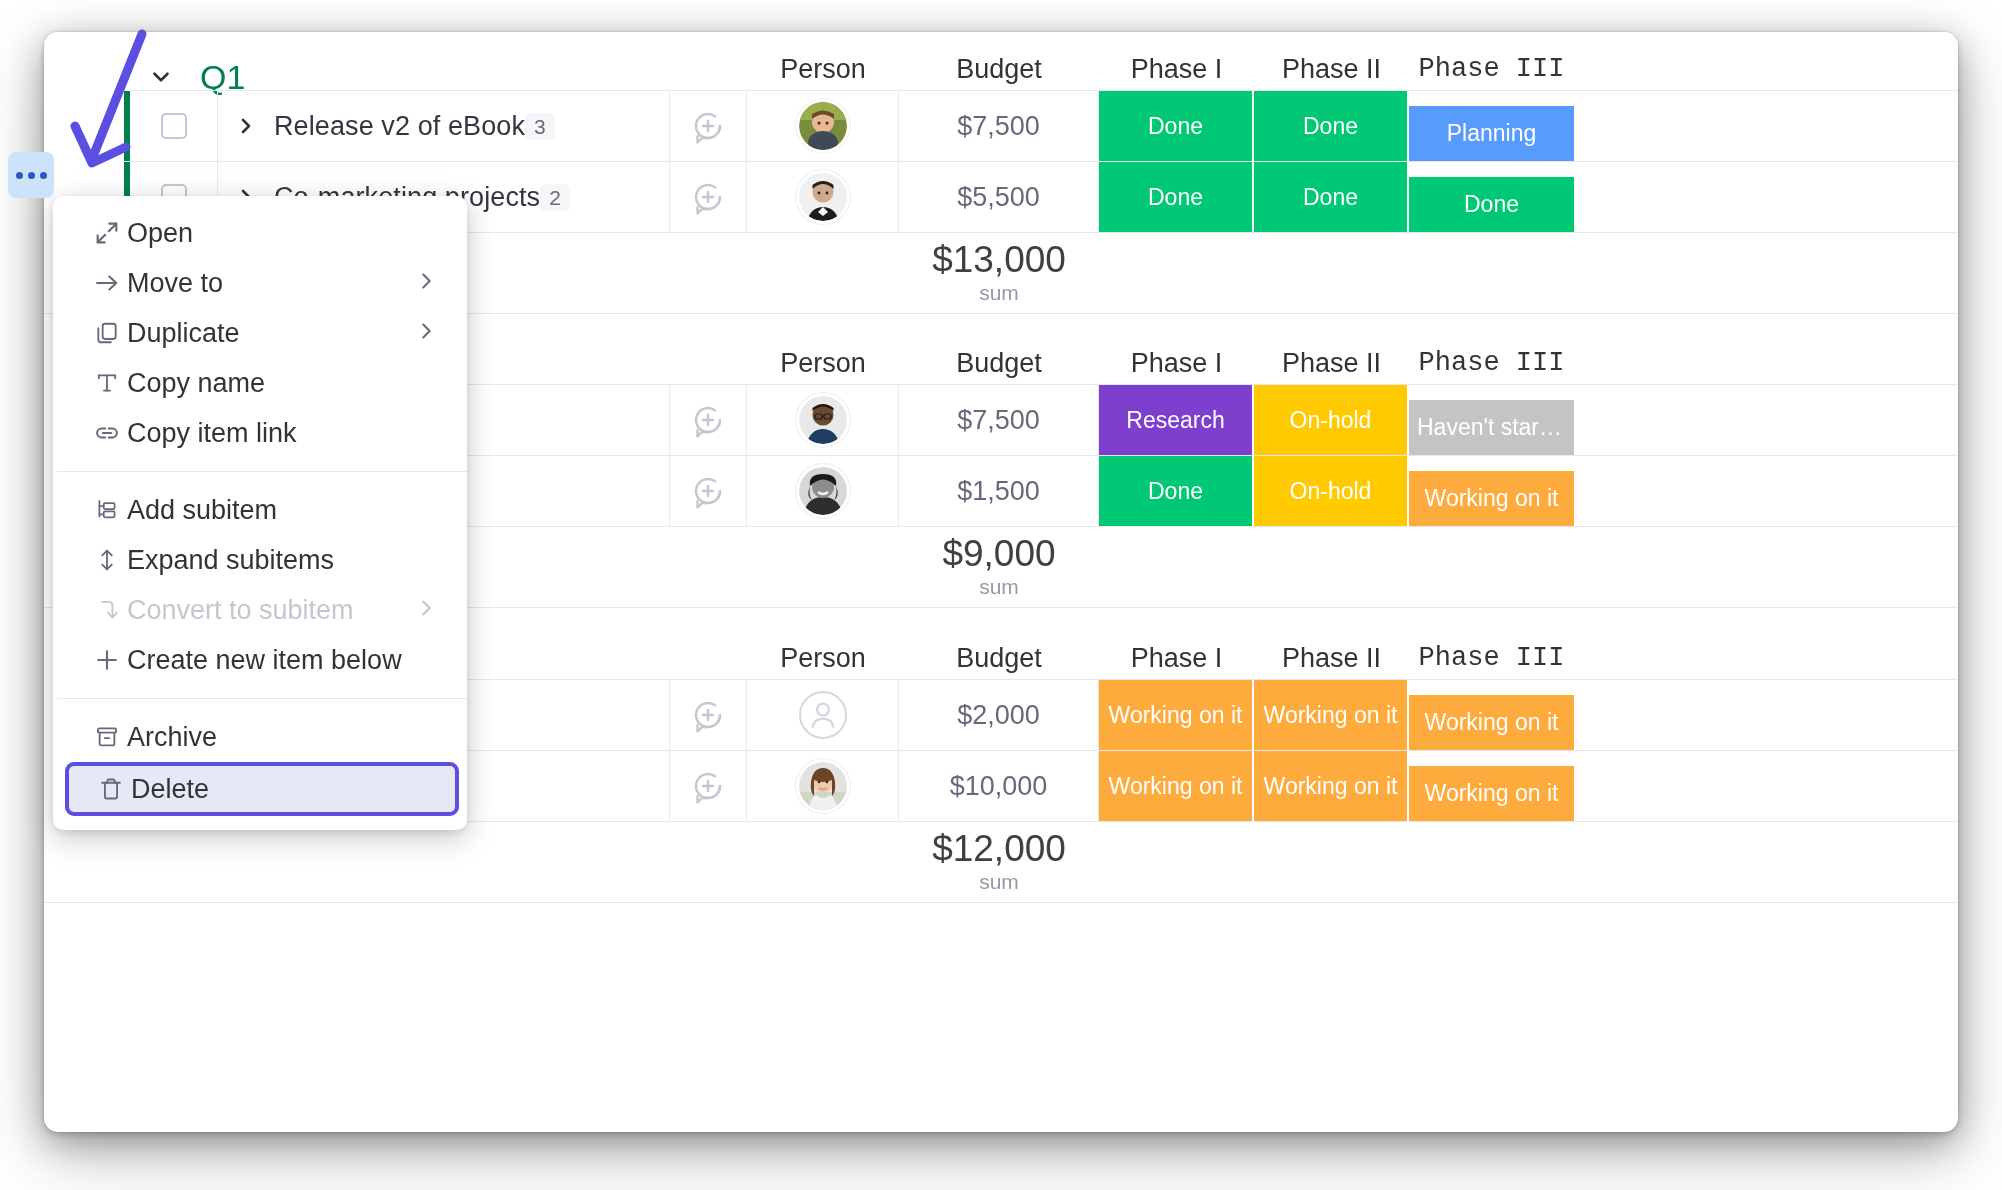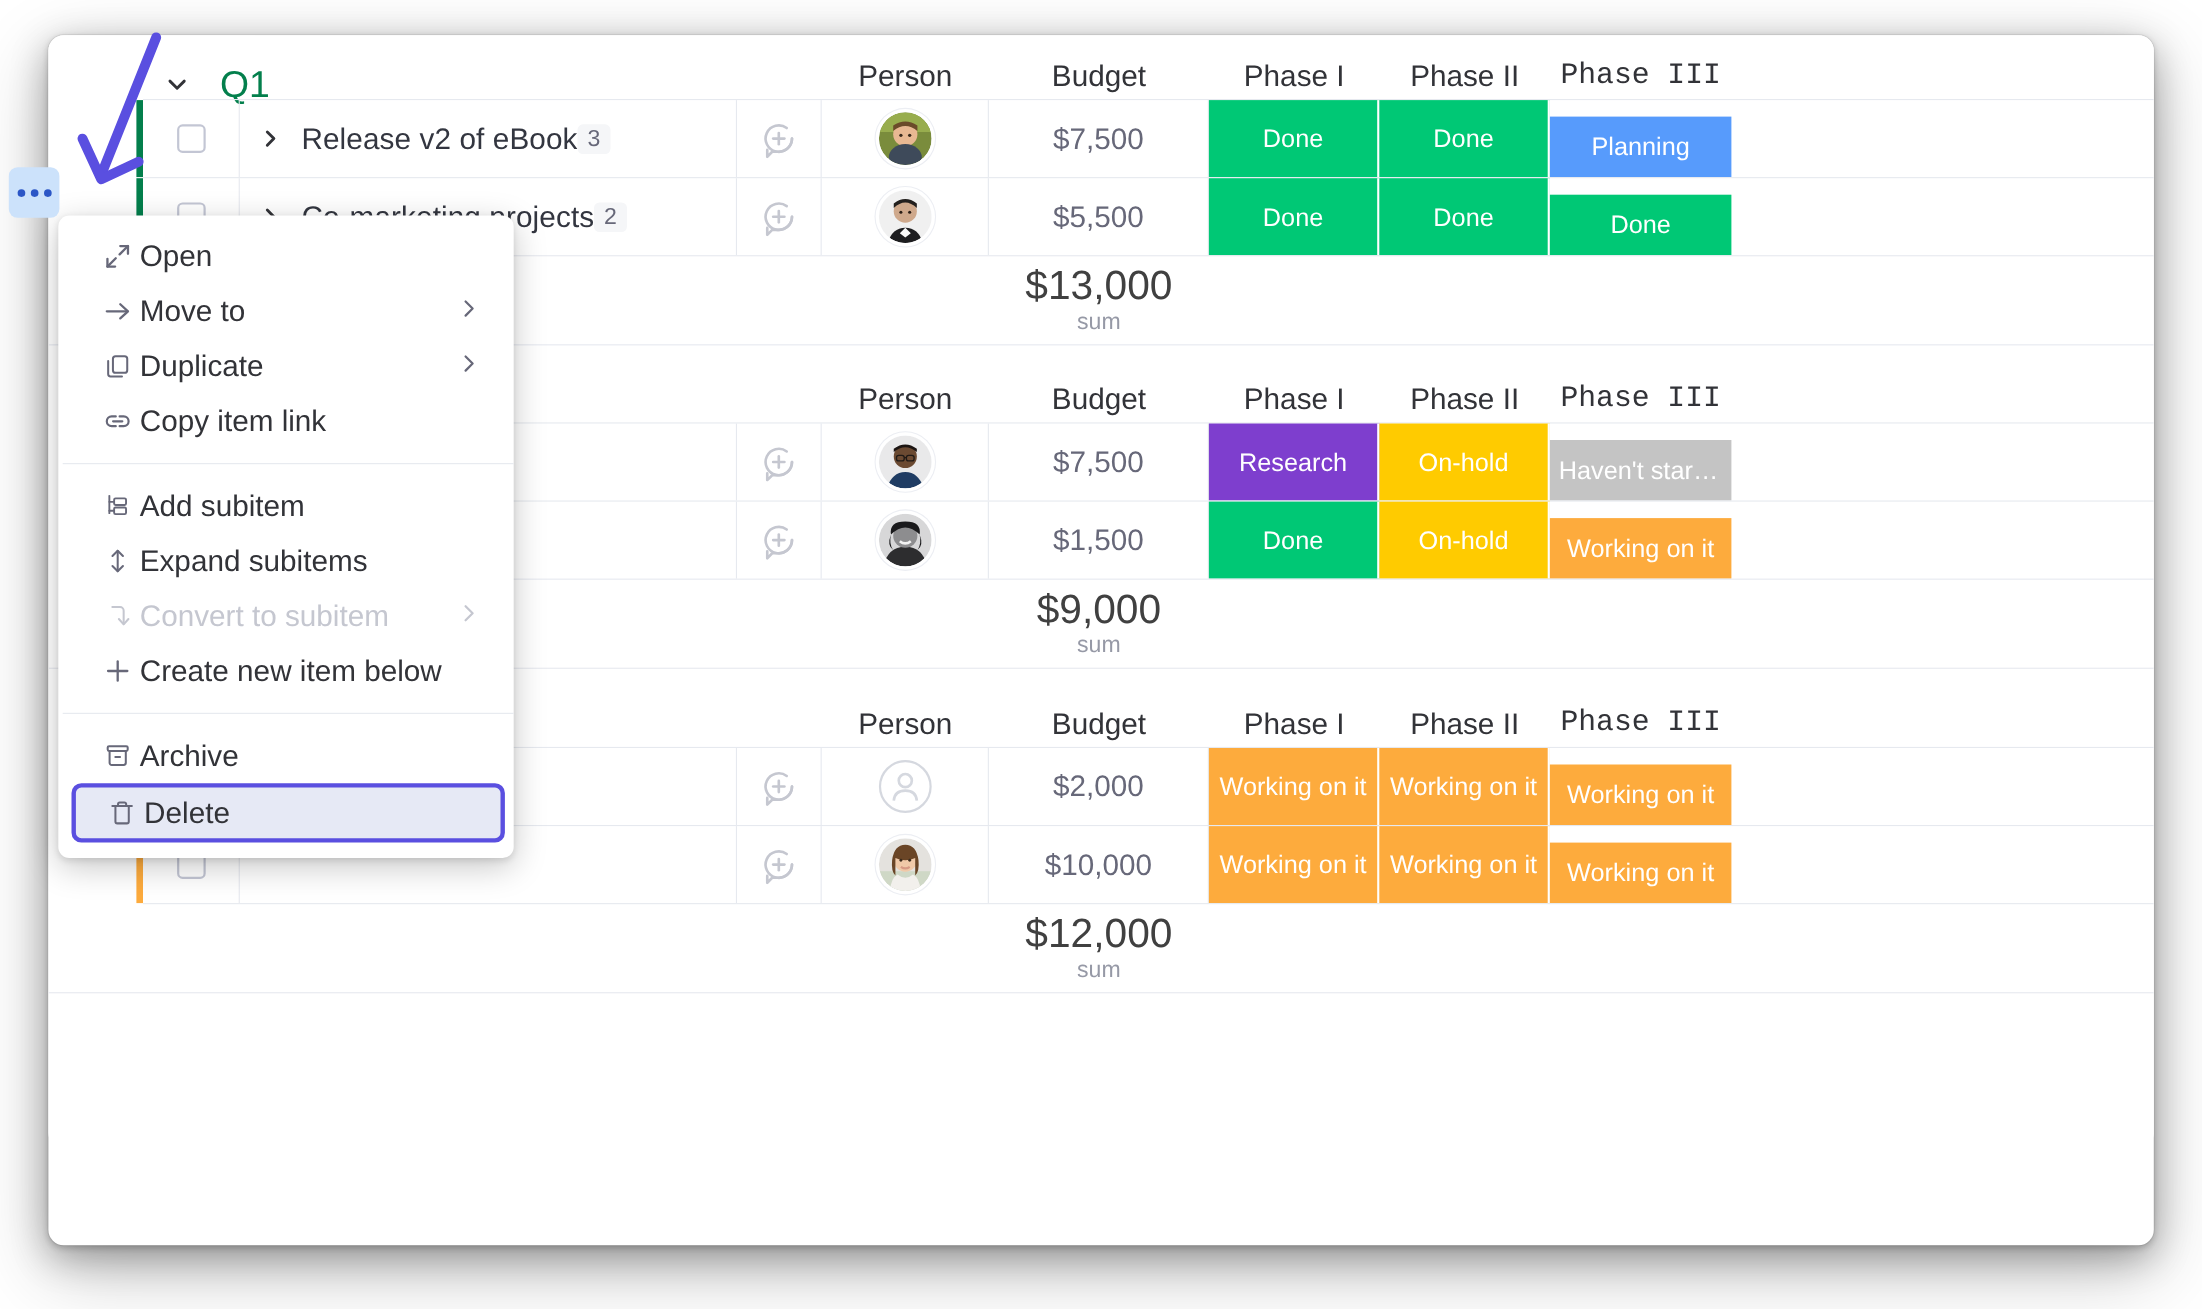--- a/index.html
+++ b/index.html
@@ -555,20 +555,32 @@
         </svg>
       </span>
       <span class="mi-label">Duplicate</span>
       <span class="mi-arrow">
         <svg width="22" height="22" viewBox="0 0 24 24" fill="none" stroke="#676879" stroke-width="2.2" stroke-linecap="round" stroke-linejoin="round">
             <polyline points="9 5 16 12 9 19"></polyline>
           </svg>
       </span>
     </div>
 
+    <div class="menu-item">
+      <span class="mi-icon">
+        <svg width="26" height="26" viewBox="0 0 24 24" fill="none" stroke="#676879" stroke-width="1.7" stroke-linecap="round" stroke-linejoin="round">
+          <line x1="4.5" y1="5" x2="19.5" y2="5"></line>
+          <line x1="12" y1="5" x2="12" y2="19"></line>
+          <line x1="4.5" y1="5" x2="4.5" y2="7.6"></line>
+          <line x1="19.5" y1="5" x2="19.5" y2="7.6"></line>
+          <line x1="9.2" y1="19" x2="14.8" y2="19"></line>
+        </svg>
+      </span>
+      <span class="mi-label">Copy name</span>
+    </div>
 
     <div class="menu-item">
       <span class="mi-icon">
         <svg width="28" height="28" viewBox="0 0 24 24" fill="none" stroke="#676879" stroke-width="1.7" stroke-linecap="round" stroke-linejoin="round">
           <path d="M10.5 8.2H7.3a3.8 3.8 0 0 0 0 7.6h3.2"></path>
           <path d="M13.5 8.2h3.2a3.8 3.8 0 0 1 0 7.6h-3.2"></path>
           <line x1="8.4" y1="12" x2="15.6" y2="12"></line>
         </svg>
       </span>
       <span class="mi-label">Copy item link</span>

